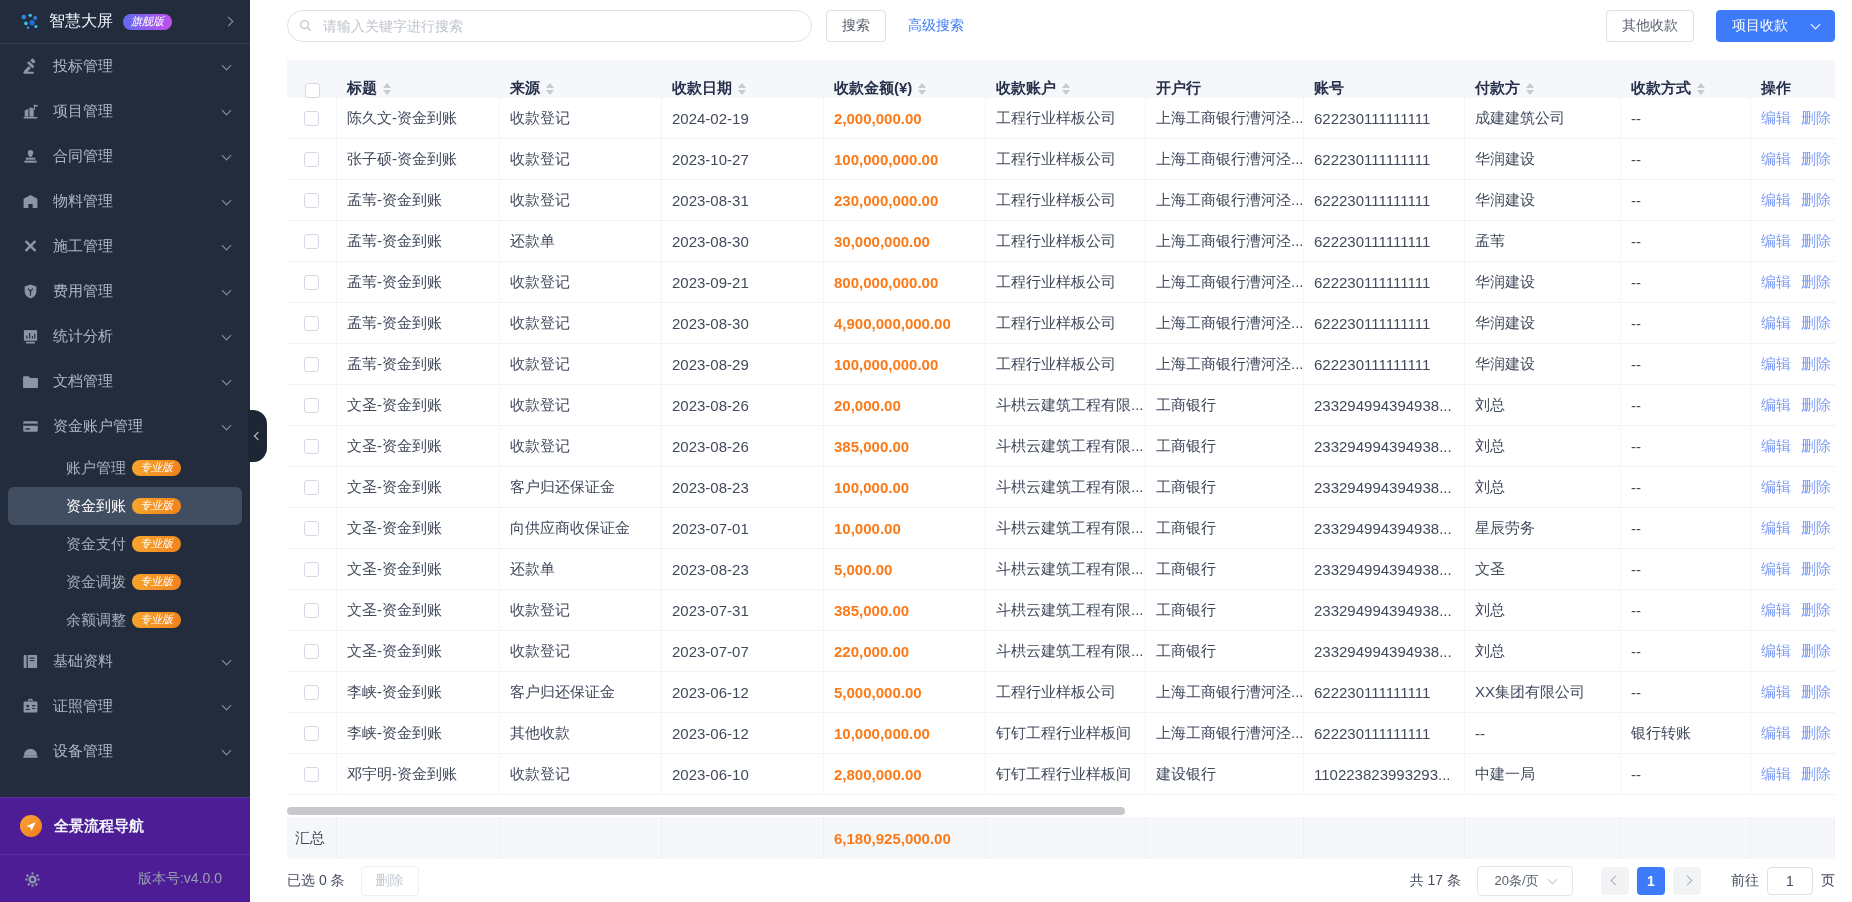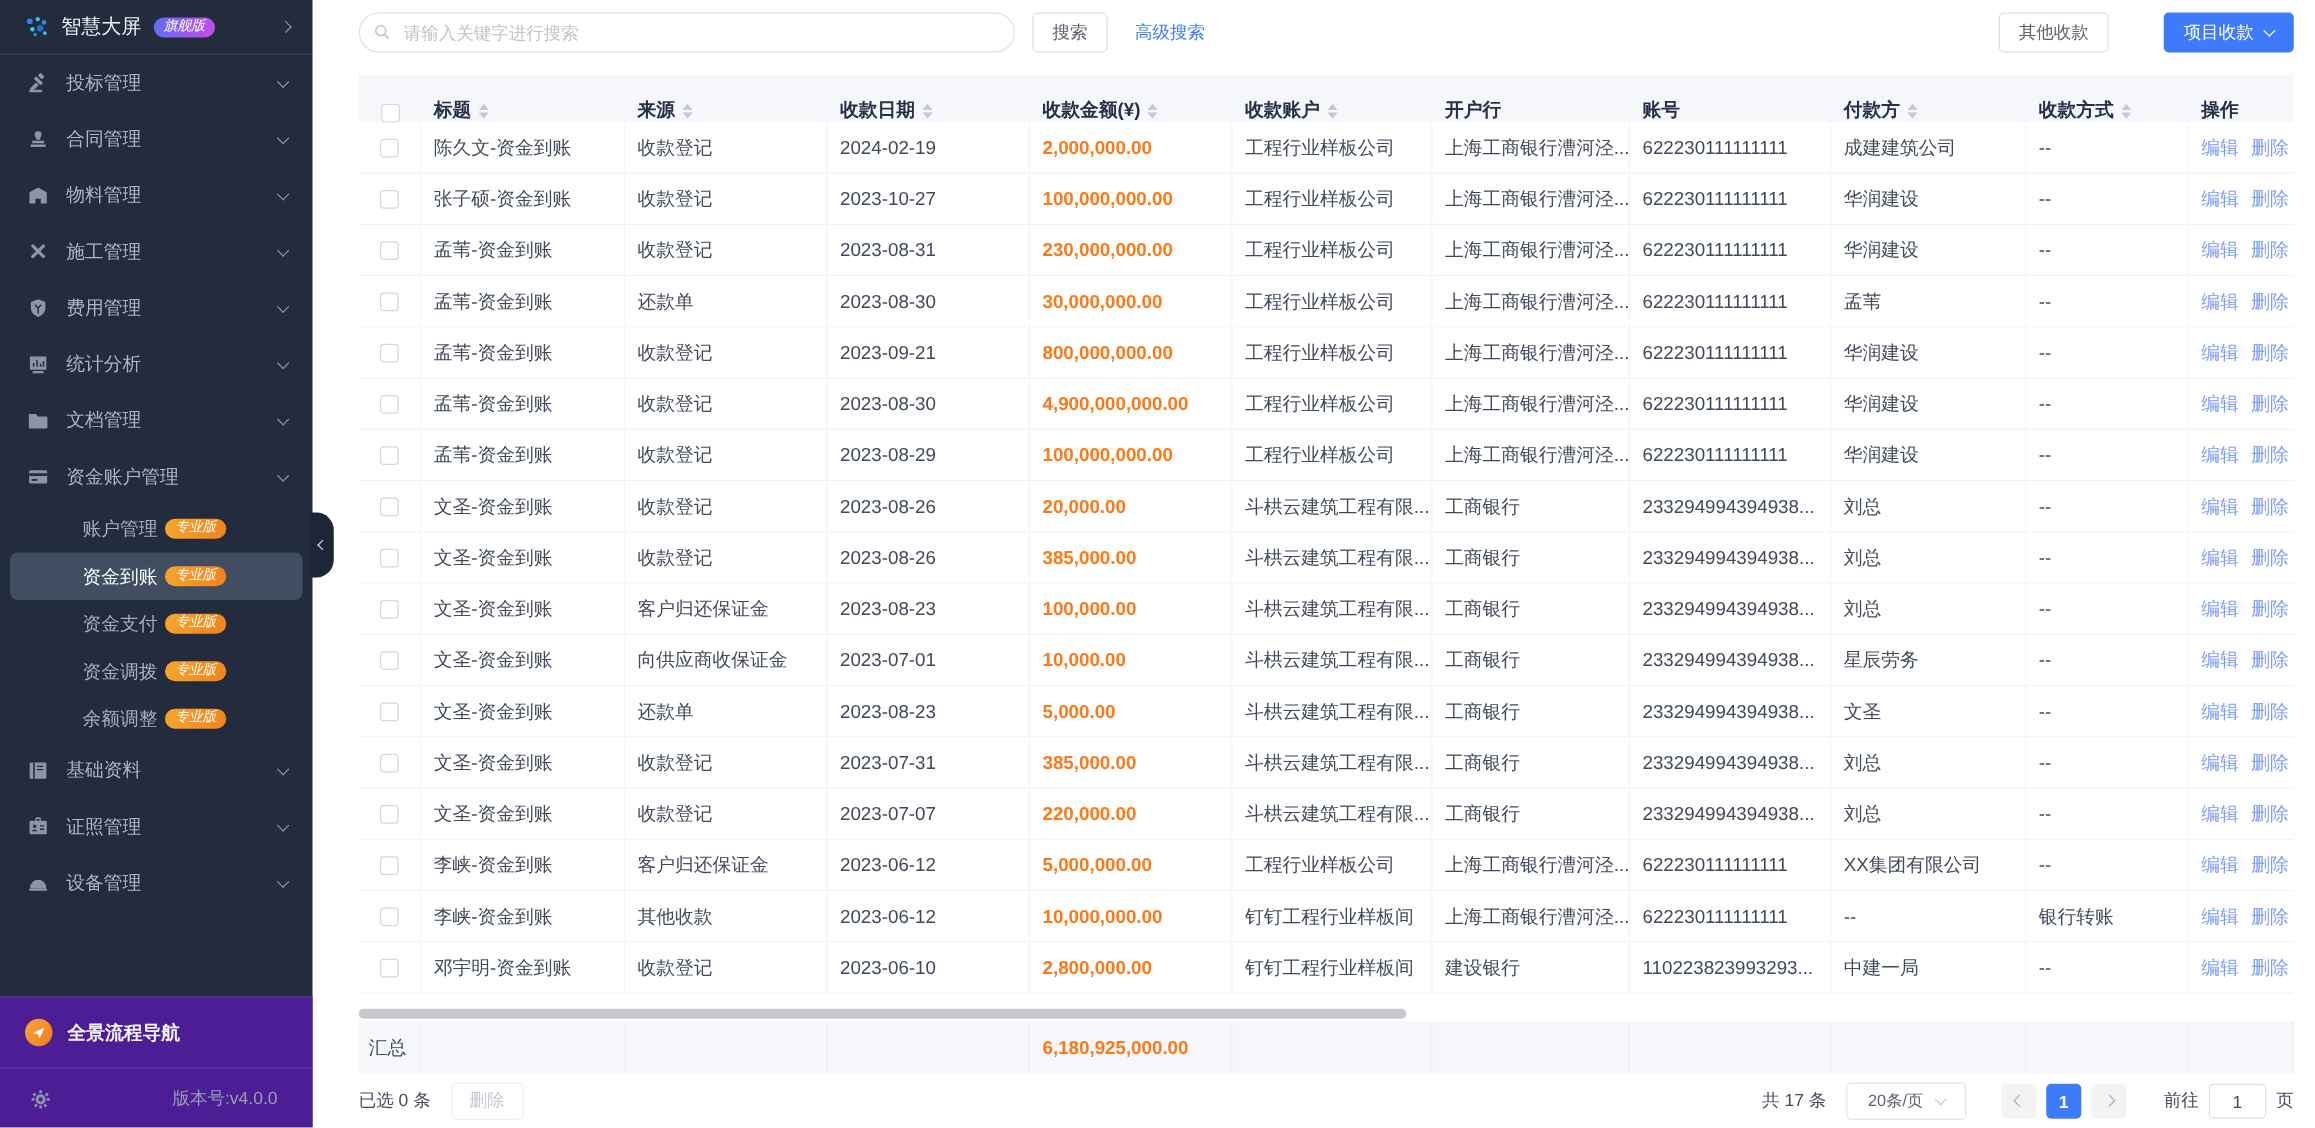--- a/index.html
+++ b/index.html
@@ -35,21 +35,21 @@
   .main{position:absolute;left:250px;top:0;width:1602px;height:902px;padding:0 17px 0 37px}
   .topbar{height:52px;display:flex;align-items:center}
   .search-box{width:525px;height:32px;border:1px solid #dde1e8;border-radius:16px;display:flex;align-items:center;padding:0 10px;gap:8px;background:#fff}
   .search-box svg{width:15px;height:15px;flex:none}
   .search-input{border:none;outline:none;flex:1;font-size:14px;color:#414a5b;font-family:inherit;background:transparent}
   .search-input::placeholder{color:#bfc4cd}
   .btn{height:32px;border:1px solid #dcdfe6;background:#fff;border-radius:4px;font-size:14px;color:#5a6270;padding:0 15px;font-family:inherit;display:inline-flex;align-items:center;cursor:pointer}
   .btn-search{margin-left:14px}
   .advanced{margin-left:22px;color:#3e7bfa;font-size:14px;cursor:pointer}
   .spacer{flex:1}
-  .btn-primary{margin-left:44px;background:#3e7bfa;border-color:#3e7bfa;color:#fff;gap:9px}
+  .btn-primary{margin-left:22px;background:#3e7bfa;border-color:#3e7bfa;color:#fff;gap:24px}
   .btn-primary .cv{border-color:#fff}
   
   .thead{margin-top:8px;height:38px;display:flex;align-items:flex-end;background:#f5f7fa}
   .th{display:flex;align-items:center;gap:6px;padding:0 10px;font-weight:700;color:#27304a;white-space:nowrap;overflow:hidden}
   .tr{display:flex;height:41px;border-bottom:1px solid #f0f2f7;background:#fff}
   .td{display:flex;align-items:center;padding:0 10px;white-space:nowrap;overflow:hidden;border-right:1px solid #f3f5f9;height:100%}
   .td:last-child{border-right:none}
   .w0{width:50px;flex:none}.w1{width:163px;flex:none}.w2{width:162px;flex:none}.w3{width:162px;flex:none}
   .w4{width:162px;flex:none}.w5{width:160px;flex:none}.w6{width:158px;flex:none}.w7{width:161px;flex:none}
   .w8{width:156px;flex:none}.w9{width:130px;flex:none}.w10{width:84px;flex:none}
@@ -107,20 +107,33 @@
             <path d="M6.4 7.6l2 2L4 14H2v-2z"></path>
             <rect x="1.5" y="13" width="9.5" height="1.8" rx=".4"></rect>
           </svg>
         </span>
         <span class="nav-label">投标管理</span>
         <span class="cv cv-down"></span>
       </div>
       <div class="nav-item">
         <span class="icn">
           <svg viewBox="0 0 16 16" fill="currentColor">
+            <path d="M2.5 13V7l3.5-1.6V13z"></path>
+            <path d="M7 13V4l4 1.1V13z"></path>
+            <rect x="1.5" y="13.1" width="13" height="1.4" rx=".4"></rect>
+            <rect x="11.2" y="1.4" width="1" height="5"></rect>
+            <path d="M12.2 1.8h2.6v1.6h-2.6z"></path>
+          </svg>
+        </span>
+        <span class="nav-label">项目管理</span>
+        <span class="cv cv-down"></span>
+      </div>
+      <div class="nav-item">
+        <span class="icn">
+          <svg viewBox="0 0 16 16" fill="currentColor">
             <path d="M8 1.8a2.6 2.6 0 0 1 2.6 2.6c0 1.8-1.3 2.4-1.3 3.9H6.7c0-1.5-1.3-2.1-1.3-3.9A2.6 2.6 0 0 1 8 1.8z"></path>
             <path d="M3.5 9.1h9V11h-9z"></path>
             <path d="M2.3 11.9h11.4v1.9H2.3z"></path>
           </svg>
         </span>
         <span class="nav-label">合同管理</span>
         <span class="cv cv-down"></span>
       </div>
       <div class="nav-item">
         <span class="icn">

